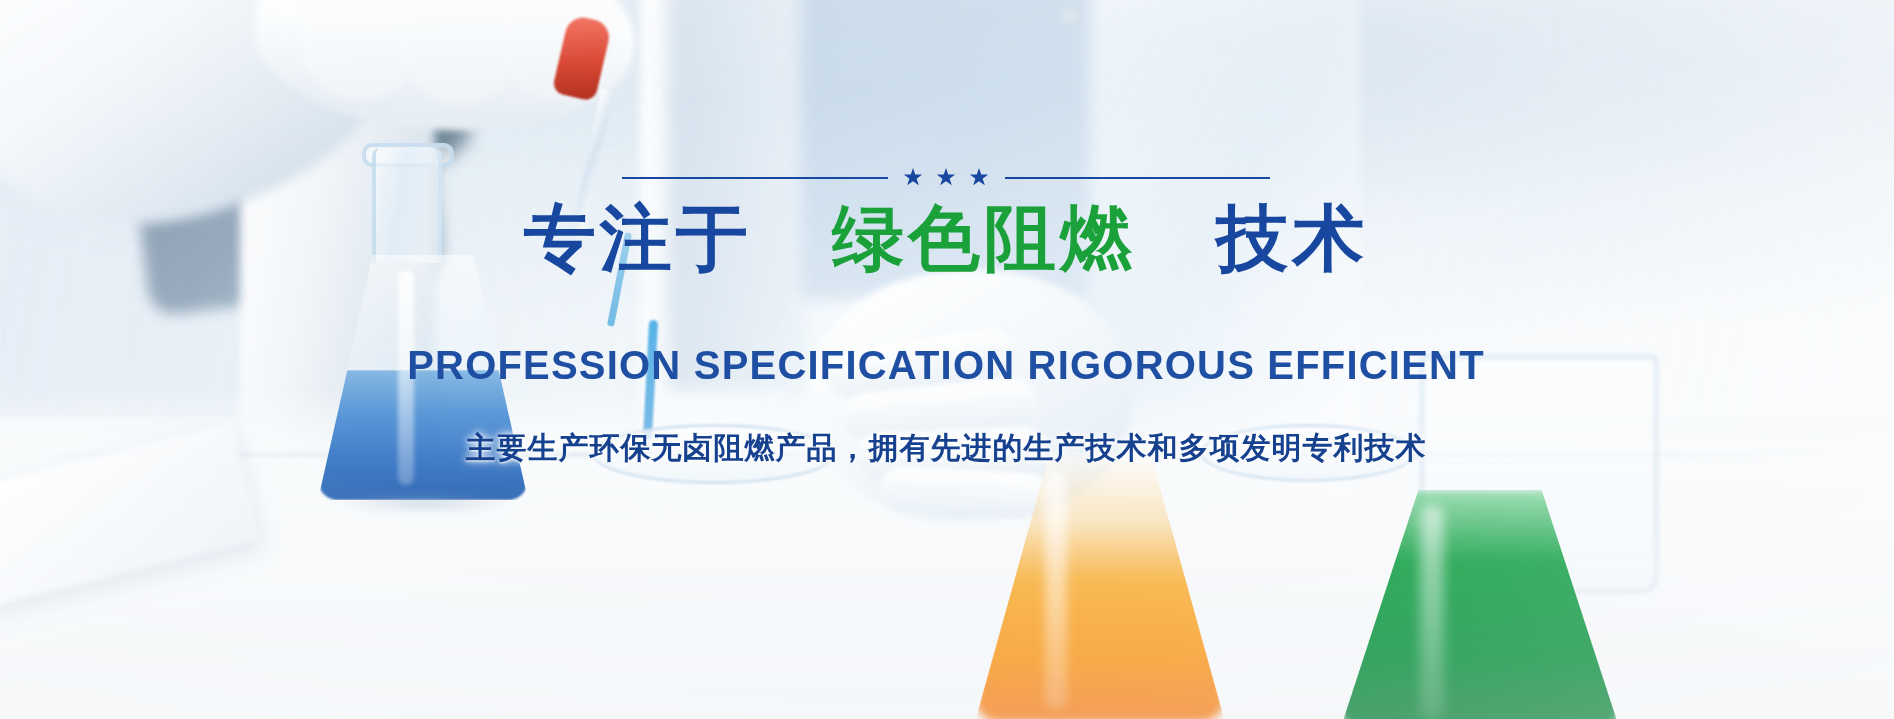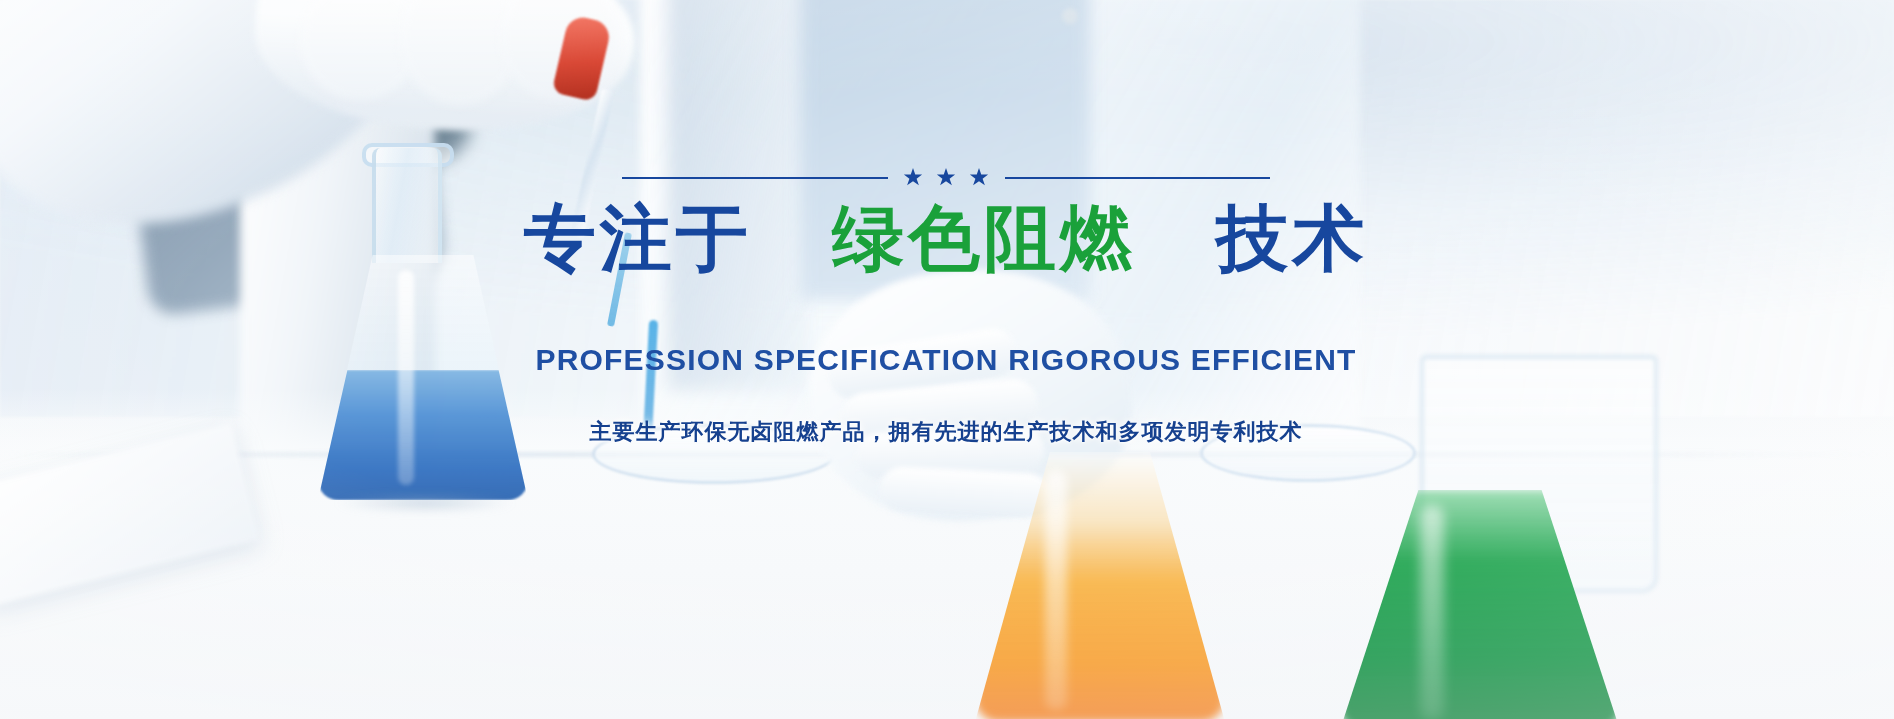--- a/index.html
+++ b/index.html
@@ -368,29 +368,29 @@
     line-height: 1.05;
     white-space: nowrap;
     font-family: "DejaVu Sans", "Liberation Sans", sans-serif;
   }
   .headline .blue { color: #17479e; }
   .headline .green { color: #1aa13a; }
   .headline .gap { display: inline-block; width: 22px; }
 
   .subtitle-en {
     margin-top: 18px;
-    font-size: 30px;
+    font-size: 40px;
     font-weight: 700;
     letter-spacing: 1.2px;
     color: #1f4fa3;
     white-space: nowrap;
   }
   .desc-cn {
     margin-top: 40px;
-    font-size: 22px;
+    font-size: 30px;
     font-weight: 600;
     letter-spacing: 1px;
     color: #16418f;
     white-space: nowrap;
     text-shadow:
       0 0 6px rgba(255,255,255,.95),
       0 0 12px rgba(255,255,255,.8),
       0 1px 2px rgba(255,255,255,.9);
     font-family: Liberation Sans, sans-serif;
   }

